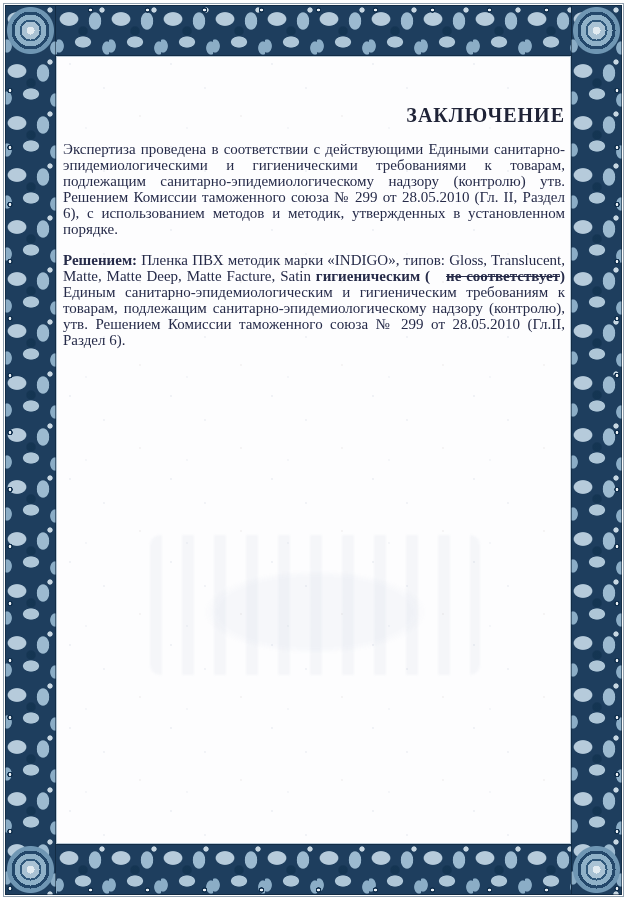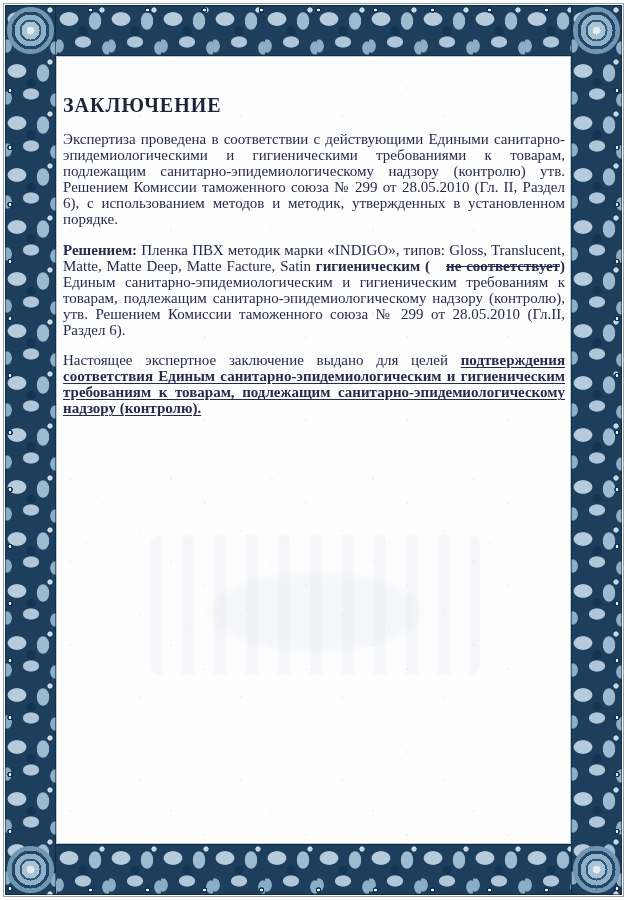--- a/index.html
+++ b/index.html
@@ -89,22 +89,22 @@
       repeating-linear-gradient(90deg, rgba(120,140,175,0.06) 0 12px, rgba(120,140,175,0) 12px 32px),
       radial-gradient(ellipse 160px 60px at 50% 55%, rgba(130,150,190,0.05) 0 60%, rgba(130,150,190,0) 70%);
     filter:blur(1px);
     border-radius:10px;
   }
   .content{
     position:absolute;left:63px;right:62px;top:55px;
     color:#262b49;
   }
   .doc-title{
-    margin:39px 0 0 0;
-    text-align:left;
+    margin:49px 0 0 0;
+    text-align:right;
     font-size:20px;
     font-weight:bold;
     letter-spacing:1px;
     color:#1f2337;
   }
   .para{
     margin:14px 0 0 0;
     font-size:15px;
     line-height:16.1px;
     text-align:justify;
@@ -160,18 +160,16 @@
     <h1 class="doc-title">ЗАКЛЮЧЕНИЕ</h1>
 
     <p class="para"><span>Экспертиза проведена в соответствии с действующими Едиными санитарно-эпидемиологическими и гигиеническими требованиями к товарам, подлежащим санитарно-эпидемиологическому надзору (контролю) утв. Решением Комиссии таможенного союза № 299 от 28.05.2010 (Гл. II, Раздел 6), с использованием методов и методик, утвержденных в установленном порядке.</span></p>
 
     <p class="para"><b>Решением:</b>
       <span>Пленка ПВХ методик марки «INDIGO», типов: Gloss, Translucent, Matte, Matte Deep, Matte Facture, Satin</span>
       <b>гигиеническим</b>
       <b><span>(</span><s>не соответствует</s><span>)</span></b>
       <span>Единым санитарно-эпидемиологическим и гигиеническим требованиям к товарам, подлежащим санитарно-эпидемиологическому надзору (контролю), утв. Решением Комиссии таможенного союза № 299 от 28.05.2010 (Гл.II, Раздел 6).</span></p>
 
-    <p class="para"><span>Настоящее экспертное заключение выдано для целей</span>
-      <span class="emph">подтверждения соответствия Единым санитарно-эпидемиологическим и гигиеническим требованиям к товарам, подлежащим санитарно-эпидемиологическому надзору (контролю).</span></p>
 
 
   </div>
 </div>
 
 </body></html>

